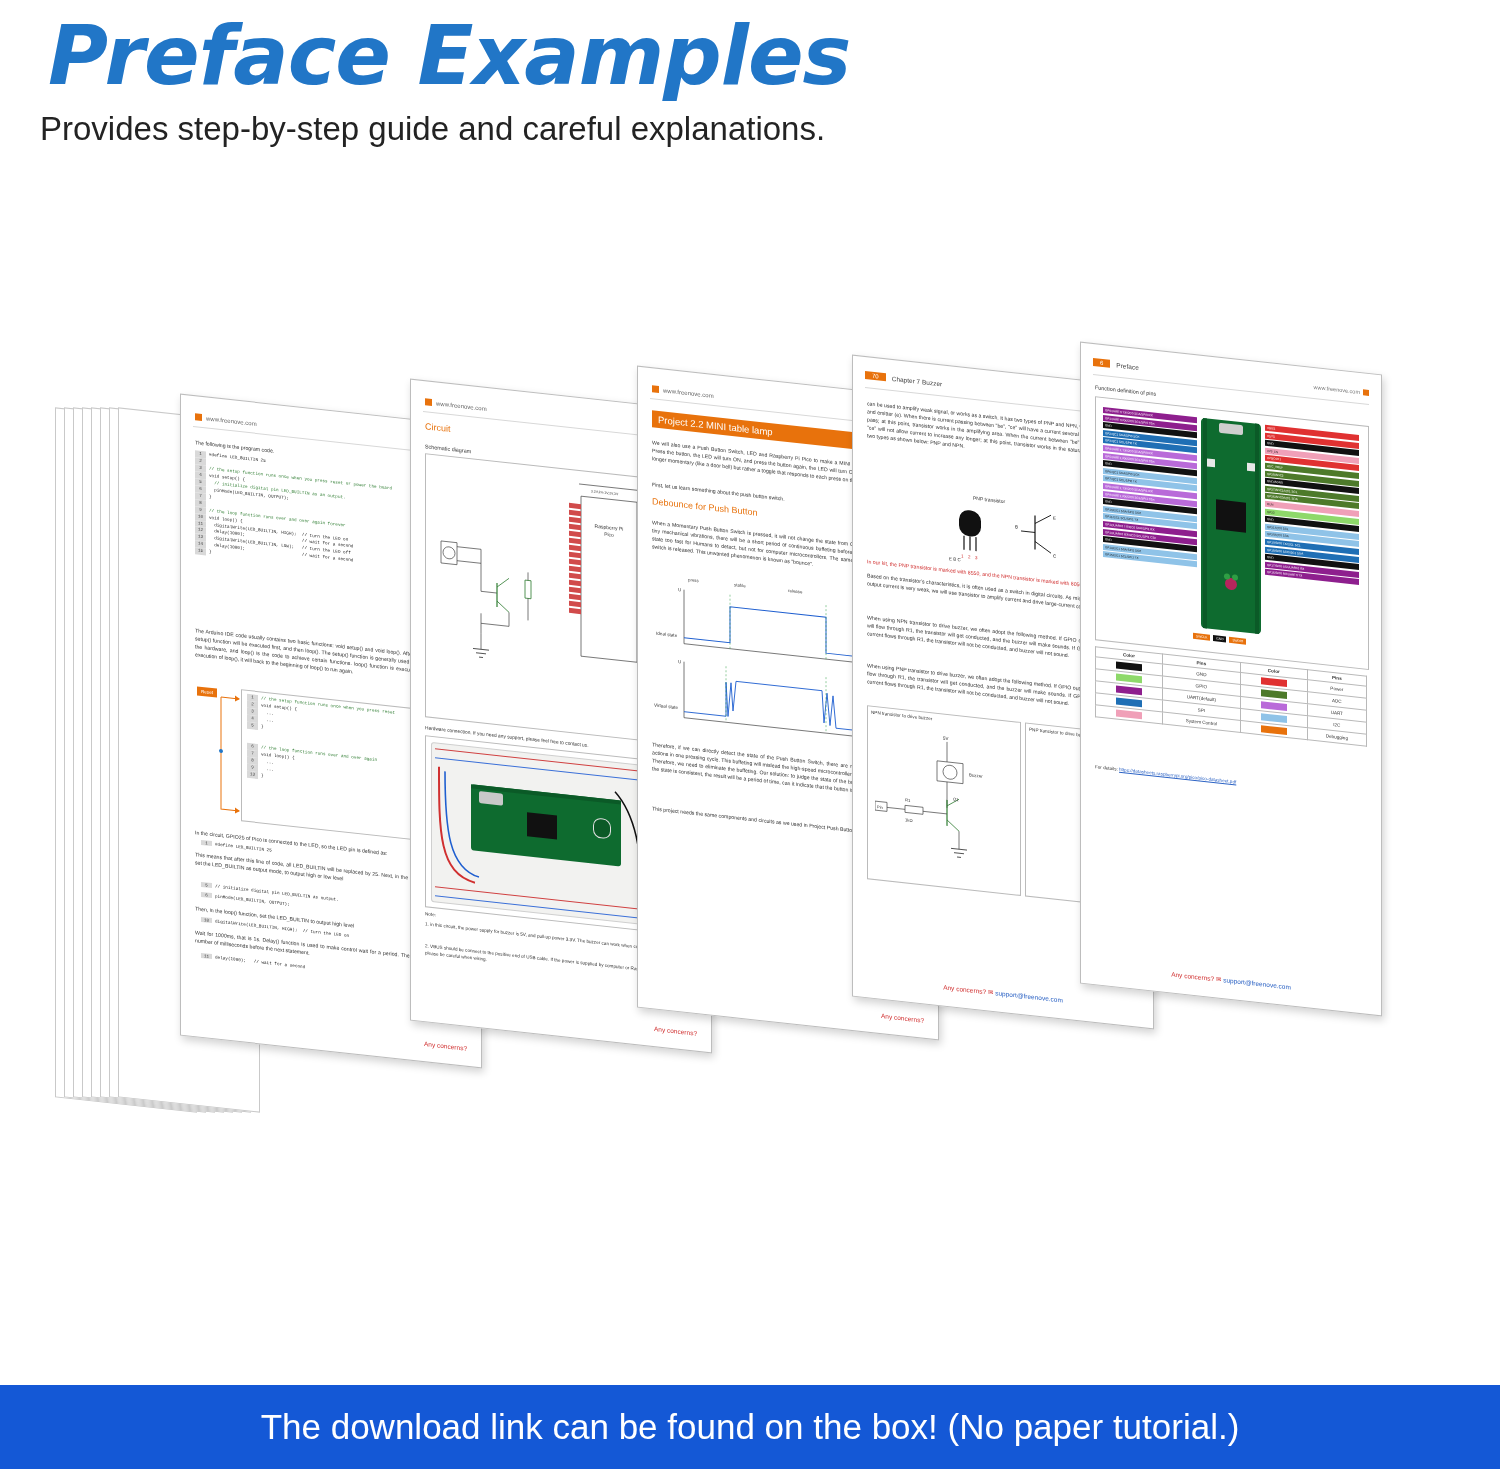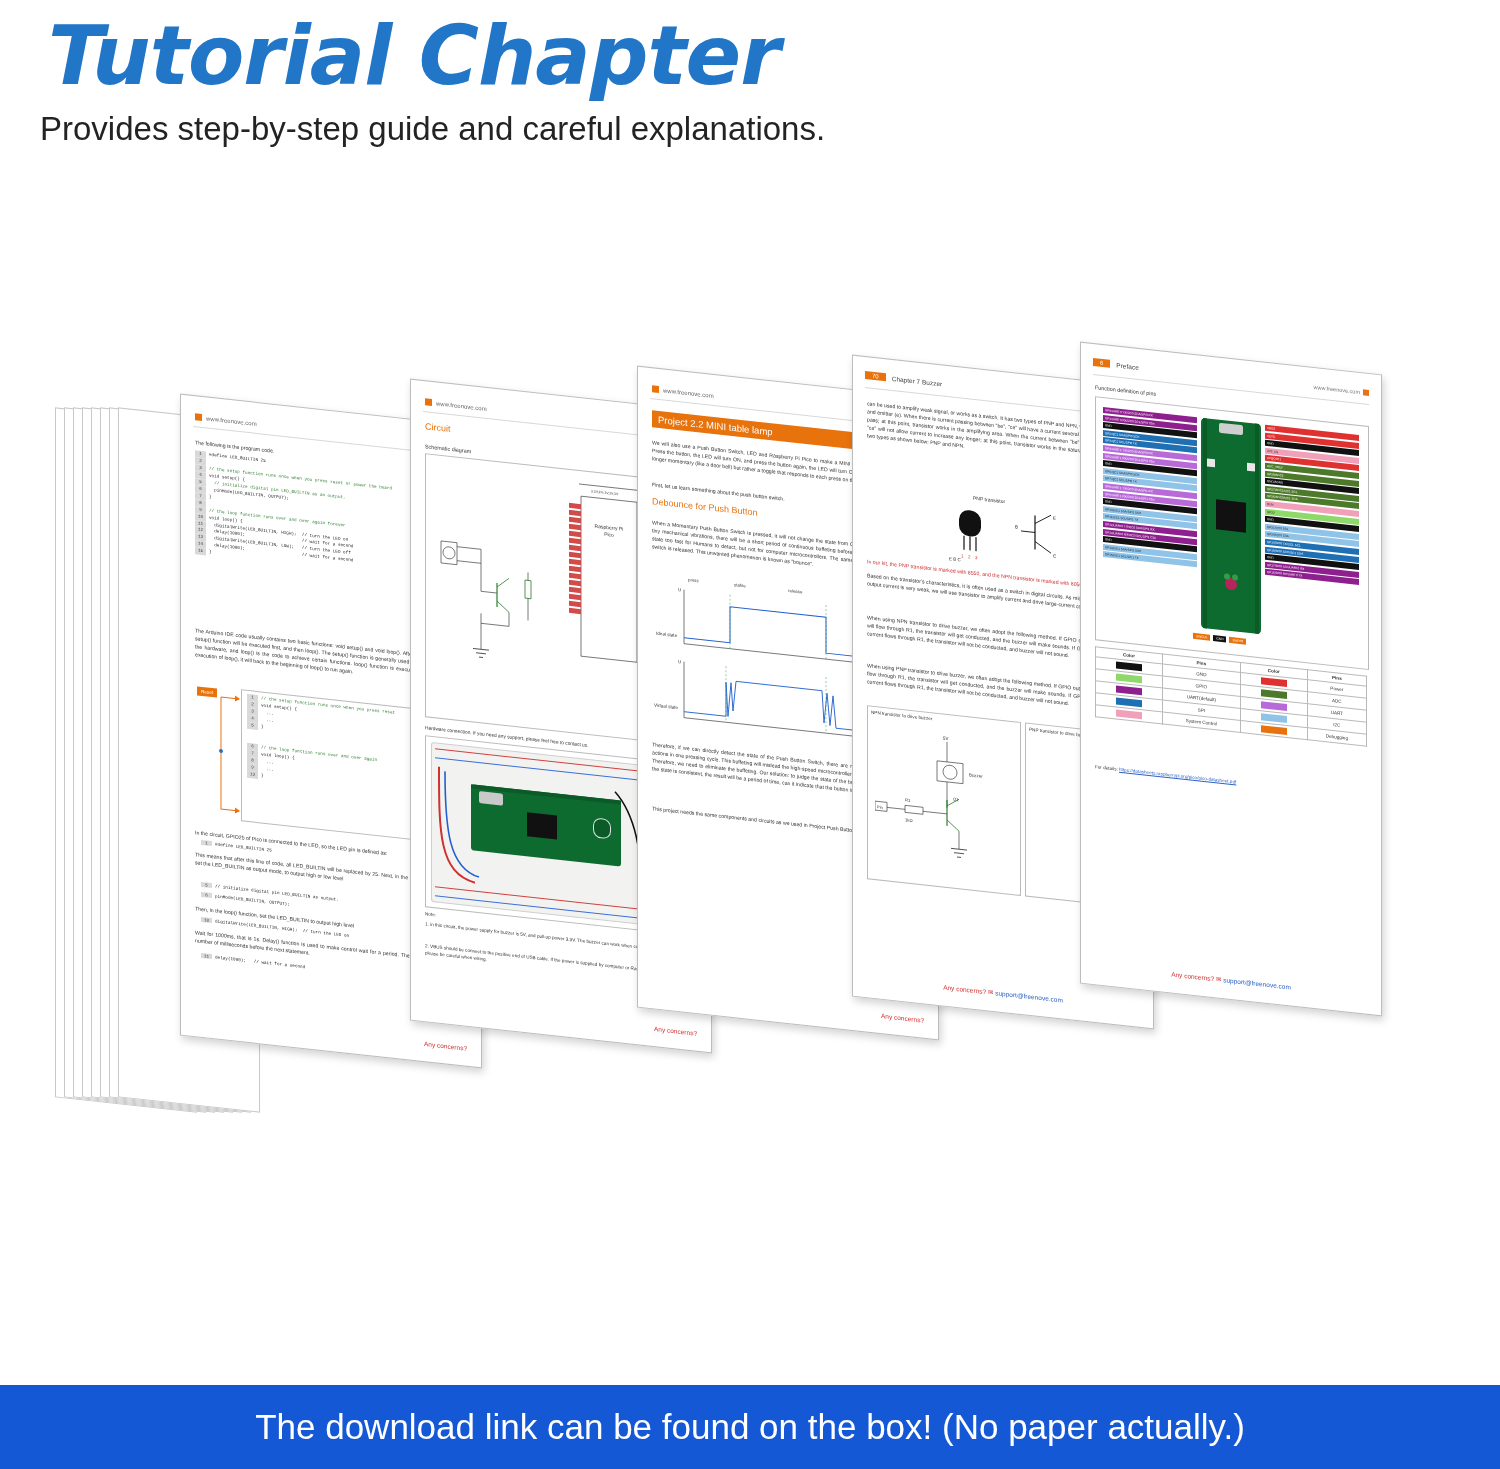--- a/index.html
+++ b/index.html
@@ -91,21 +91,21 @@
     position:absolute;left:0;bottom:0;width:1500px;height:84px;
     background:#1458d6;color:#fff;display:flex;align-items:center;justify-content:center;
     font-size:35px;
   }
   .pin{font-size:3px;color:#fff;padding:1px 2px;width:26px;height:6px;box-sizing:border-box;overflow:hidden;}
   svg{display:block;}
 </style>
 </head>
 <body>
 
-<div class="headline">Tutorial Chapter</div>
+<div class="headline">Preface Examples</div>
 <div class="subhead">Provides step-by-step guide and careful explanations.</div>
 
 <div class="stage">
 
   <div class="stack">
     <i style="left:0px;"></i>
       <i style="left:9px;"></i>
       <i style="left:18px;"></i>
     <i style="left:27px;"></i>
       <i style="left:36px;"></i>
@@ -644,13 +644,13 @@
 
     <div class="foot">
       <span>Any concerns?</span>
       <span> ✉ </span>
       <span class="mail">support@freenove.com</span>
     </div>
   </div>
 
 </div>
 
-<div class="banner">The download link can be found on the box! (No paper actually.)</div>
+<div class="banner">The download link can be found on the box! (No paper tutorial.)</div>
 
 </body></html>

